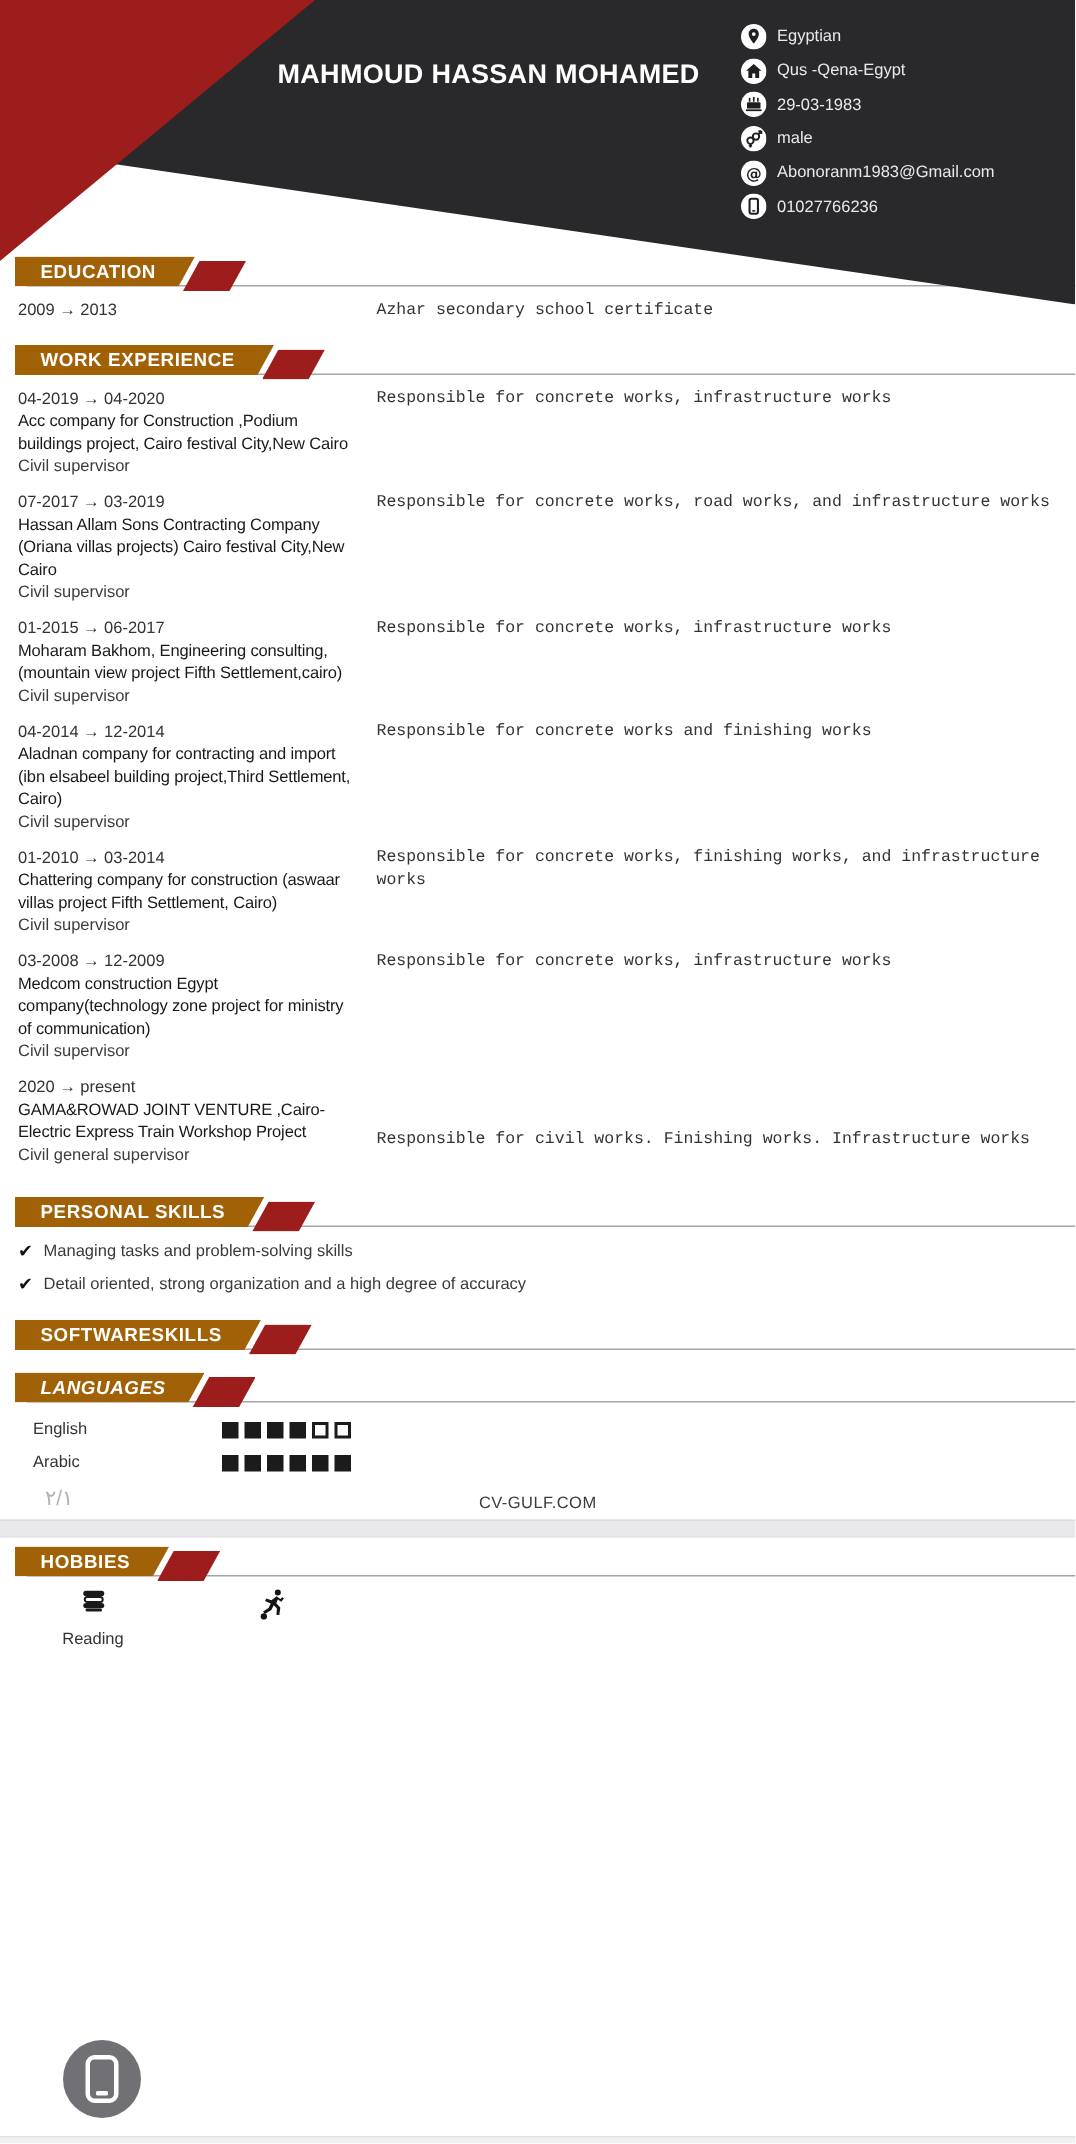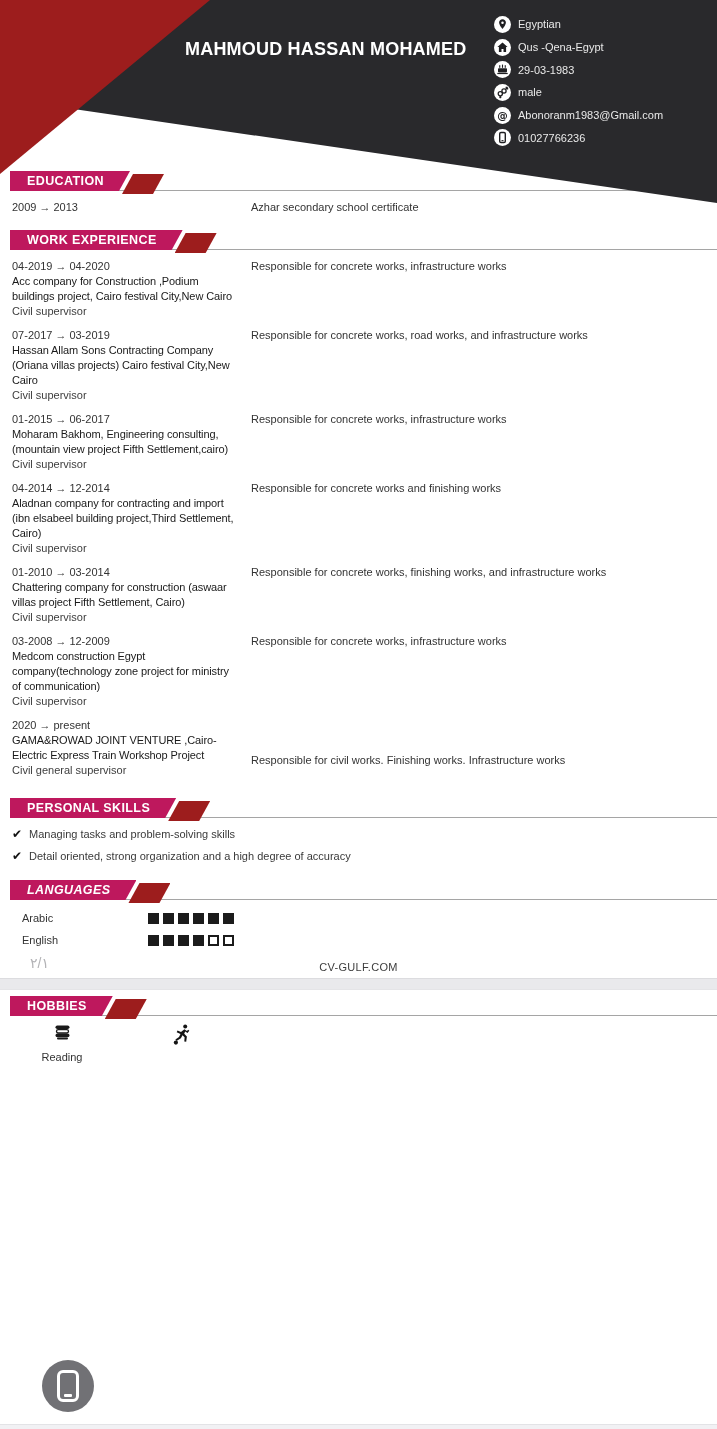--- a/index.html
+++ b/index.html
@@ -27,37 +27,37 @@
   }
   .contact { position:absolute; left:494px; top:13px; margin:0; padding:0; list-style:none; }
   .contact li { display:flex; align-items:center; height:22.7px; font-size:11px; color:#e9e9e9; }
   .cicon { width:17px; height:17px; margin-right:7px; flex:none; display:block; }
 
   
   .sec-row { position:relative; height:20px; }
   .sec-underline { position:absolute; left:18px; right:0; bottom:0; border-bottom:1px solid #a5a5a5; }
   .sec-bar { position:absolute; left:10px; top:0; display:flex; }
   .sec-dark {
-    background:#be185d; color:#fff; font-size:12.5px; font-weight:bold;
+    background:#a16207; color:#fff; font-size:12.5px; font-weight:bold;
     letter-spacing:.4px; line-height:20px; height:20px;
     padding:0 26px 0 17px;
     clip-path:polygon(0 0, 100% 0, calc(100% - 11px) 100%, 0 100%);
     white-space:nowrap;
   }
   .sec-red {
     width:42px; height:20px; margin-left:-8px; margin-top:3px;
     background:#9d1d1d;
     clip-path:polygon(11px 0, 100% 0, calc(100% - 11px) 100%, 0 100%);
   }
 
   
   .content { position:relative; z-index:1; font-size:11px; line-height:15px; }
   .row { display:flex; }
   .col-l { width:251px; padding:0 14px 0 12px; flex:none; }
-  .col-r { flex:1; padding-right:8px; }
+  .col-r { flex:1; padding-right:8px;font-family:Liberation Mono, monospace; }
   .dates { color:#333; white-space:nowrap; }
   .arrow { font-weight:bold; padding:0 3px; }
   .company { font-weight:normal; color:#191919; letter-spacing:-0.1px; }
   .role { color:#3d3d3d; }
   .detail { color:#333; }
 
   .edu-row { margin-top:9px; }
   .entries { margin-top:9px; }
   .entry { margin-bottom:9px; }
   .entry--end .col-r { align-self:flex-end; padding-bottom:10px; }
@@ -269,49 +269,56 @@
     <div class="check-item">
       <span class="check">✔</span>
       <span>Managing tasks and problem-solving skills</span>
     </div>
     <div class="check-item">
       <span class="check">✔</span>
       <span>Detail oriented, strong organization and a high degree of accuracy</span>
     </div>
   </div>
 
+  <div class="sec-row sec-software">
+    <div class="sec-underline"></div>
+    <div class="sec-bar">
+      <div class="sec-dark">SOFTWARESKILLS</div>
+      <div class="sec-red"></div>
+    </div>
+  </div>
 
   <div class="sec-row sec-languages">
     <div class="sec-underline"></div>
     <div class="sec-bar">
       <div class="sec-dark">LANGUAGES</div>
       <div class="sec-red"></div>
     </div>
   </div>
   <div class="lang-list">
+    <div class="lang-row">
+      <span class="lang-name">English</span>
+      <span class="squares">
+          <span class="sq"></span>
+          <span class="sq"></span>
+          <span class="sq"></span>
+          <span class="sq"></span>
+          <span class="sq empty"></span>
+          <span class="sq empty"></span>
+        </span>
+    </div>
     <div class="lang-row">
       <span class="lang-name">Arabic</span>
       <span class="squares">
           <span class="sq"></span>
           <span class="sq"></span>
           <span class="sq"></span>
           <span class="sq"></span>
           <span class="sq"></span>
           <span class="sq"></span>
-        </span>
-    </div>
-    <div class="lang-row">
-      <span class="lang-name">English</span>
-      <span class="squares">
-          <span class="sq"></span>
-          <span class="sq"></span>
-          <span class="sq"></span>
-          <span class="sq"></span>
-          <span class="sq empty"></span>
-          <span class="sq empty"></span>
         </span>
     </div>
   </div>
 
   <div class="page-footer">
     <span class="page-num">٢/١</span>
     <span class="site">CV-GULF.COM</span>
   </div>
   <div class="band"></div>
 

